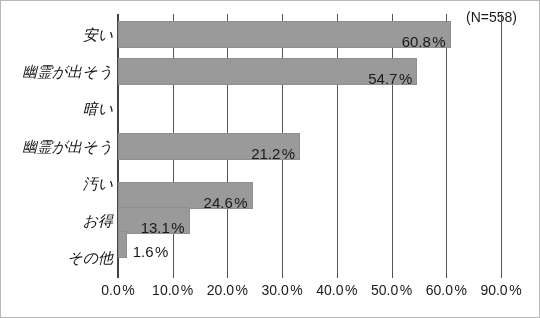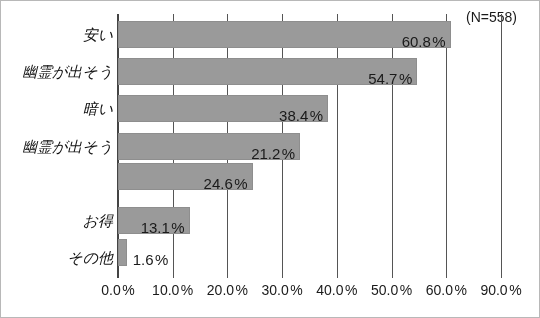--- a/index.html
+++ b/index.html
@@ -137,20 +137,21 @@
 
 <div id="figure">
 
   <div class="n-annotation">(N=558)</div>
 
   <div id="cat-axis">
       <div class="cat-label" style="top: 7px;">安い</div>
       <div class="cat-label" style="top: 44.2px;">幽霊が出そう</div>
       <div class="cat-label" style="top: 81.4px;">暗い</div>
       <div class="cat-label" style="top: 118.6px;">幽霊が出そう</div>
+      <div class="cat-label" style="top: 155.8px;">汚い</div>
       <div class="cat-label" style="top: 230.2px;">その他</div>
       <div class="cat-label" style="top: 193px;">お得</div>
     </div>
 
   <div id="plot">
       <div class="gridline axis"></div>
       <div class="gridline" style="left: 54.7143px;"></div>
       <div class="gridline" style="left: 109.429px;"></div>
       <div class="gridline" style="left: 164.143px;"></div>
       <div class="gridline" style="left: 218.857px;"></div>
@@ -158,37 +159,33 @@
       <div class="gridline" style="left: 328.286px;"></div>
       <div class="gridline" style="left: 383px;"></div>
       <div class="bar-row" style="top: 7px;">
         <div class="bar" style="width: 332.663px; background: rgb(154, 154, 154);"></div>
         <div class="bar-value inside" style="right: 55.3371px;"><span>60.8</span><span class="pct-sign">%</span></div>
       </div>
       <div class="bar-row" style="top: 44.2px;">
         <div class="bar" style="width: 299.287px; background: rgb(154, 154, 154);"></div>
         <div class="bar-value inside" style="right: 88.7129px;"><span>54.7</span><span class="pct-sign">%</span></div>
       </div>
-      <div class="bar-row" style="top: 81.4px;">
-        <div class="bar" style="width: 210.103px; background: rgb(154, 154, 154);"></div>
-        <div class="bar-value inside" style="right: 177.897px;"><span>38.4</span><span class="pct-sign">%</span></div>
-      </div>
       <div class="bar-row" style="top: 118.6px;">
         <div class="bar" style="width: 182.199px; background: rgb(154, 154, 154);"></div>
         <div class="bar-value inside" style="right: 205.801px;"><span>21.2</span><span class="pct-sign">%</span></div>
       </div>
-      <div class="bar-row" style="top: 149px;">
+      <div class="bar-row" style="top: 168px;">
         <div class="bar" style="width: 134.597px; background: rgb(154, 154, 154);"></div>
         <div class="bar-value inside" style="right: 253.403px;"><span>24.6</span><span class="pct-sign">%</span></div>
       </div>
       <div class="bar-row" style="top: 193px;">
         <div class="bar" style="width: 71.6757px; background: rgb(154, 154, 154);"></div>
         <div class="bar-value inside" style="right: 316.324px;"><span>13.1</span><span class="pct-sign">%</span></div>
       </div>
-      <div class="bar-row" style="top: 225px; padding-left: 36px;">
+      <div class="bar-row" style="top: 217px; padding-left: 36px;">
         <div class="bar" style="width: 8.75429px; background: rgb(154, 154, 154);"></div>
         <div class="bar-value outside" style="left: 8.75429px;"><span>1.6</span><span class="pct-sign">%</span></div>
       </div>
     </div>
 
   <div id="xticks">
       <div class="xtick" style="left: 0px;"><span>0.0</span><span class="pct-sign">%</span></div>
       <div class="xtick" style="left: 54.7143px;"><span>10.0</span><span class="pct-sign">%</span></div>
       <div class="xtick" style="left: 109.429px;"><span>20.0</span><span class="pct-sign">%</span></div>
       <div class="xtick" style="left: 164.143px;"><span>30.0</span><span class="pct-sign">%</span></div>

